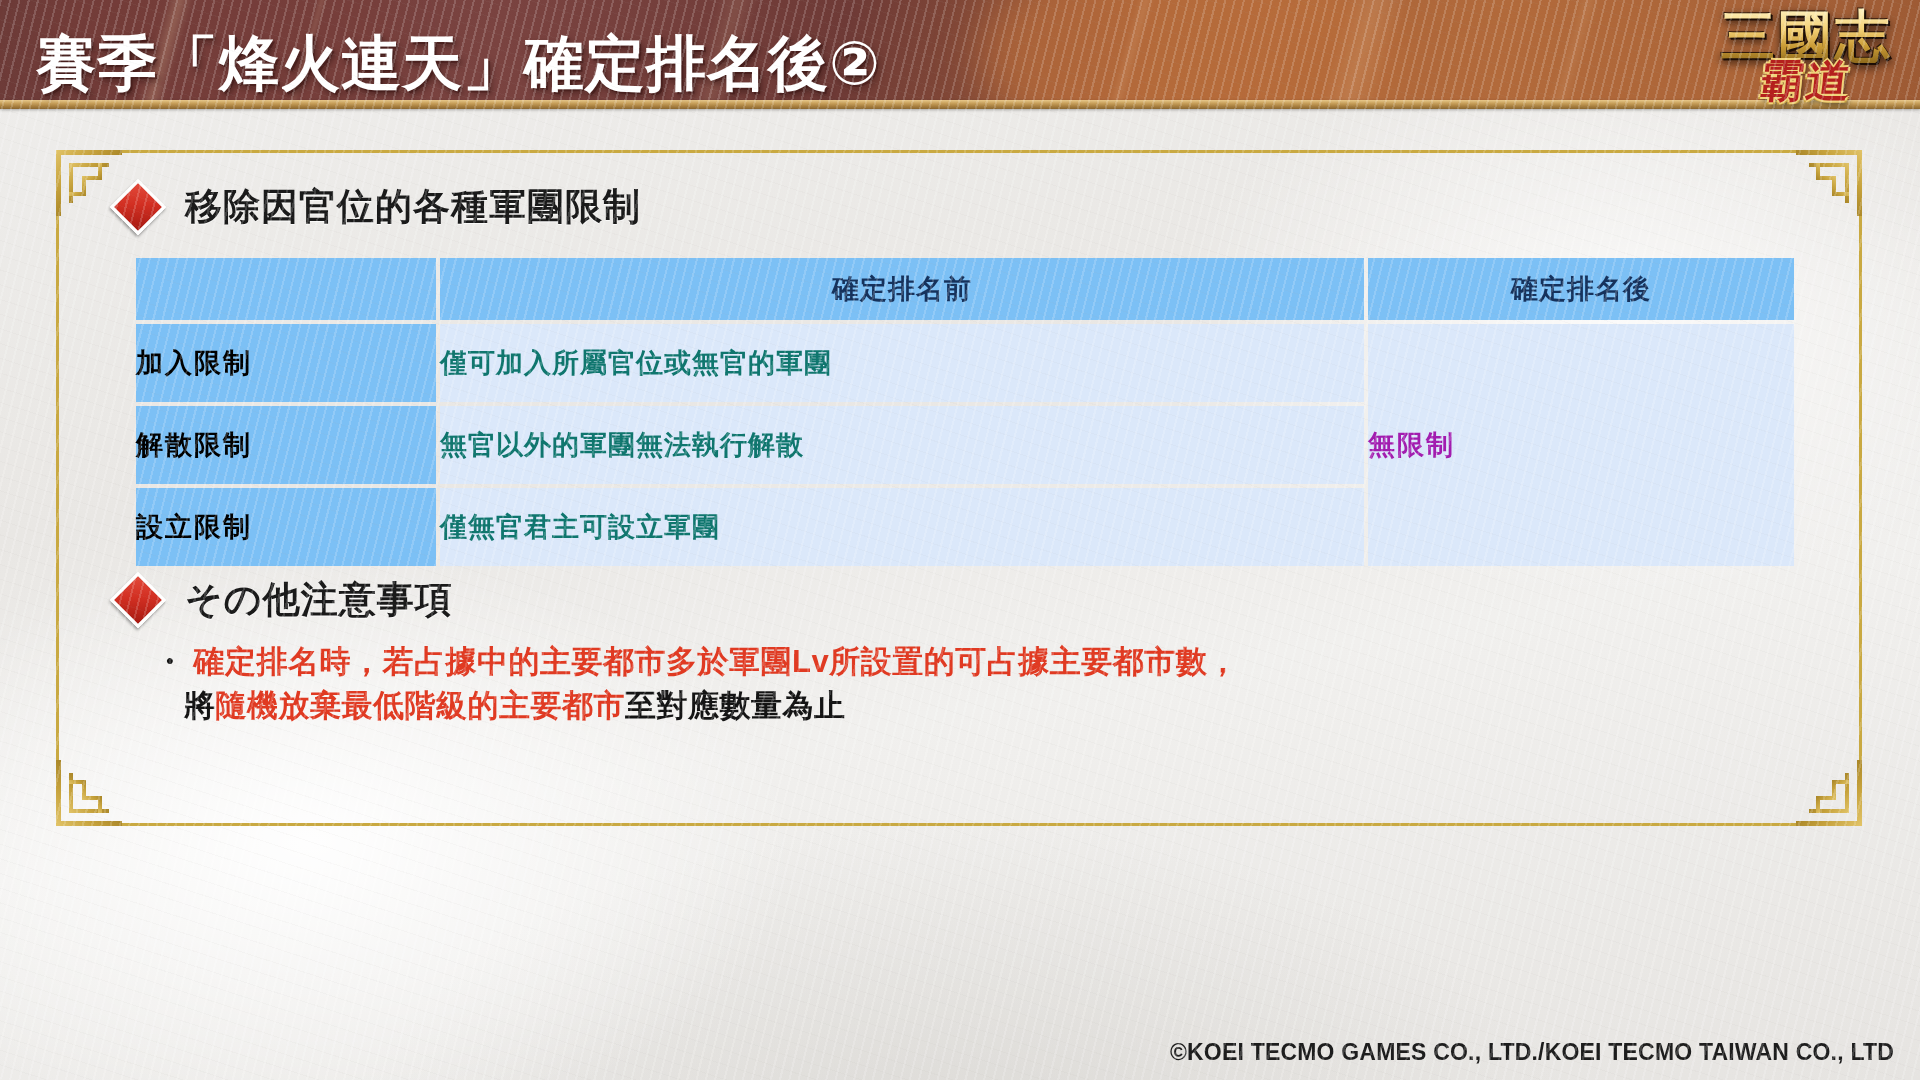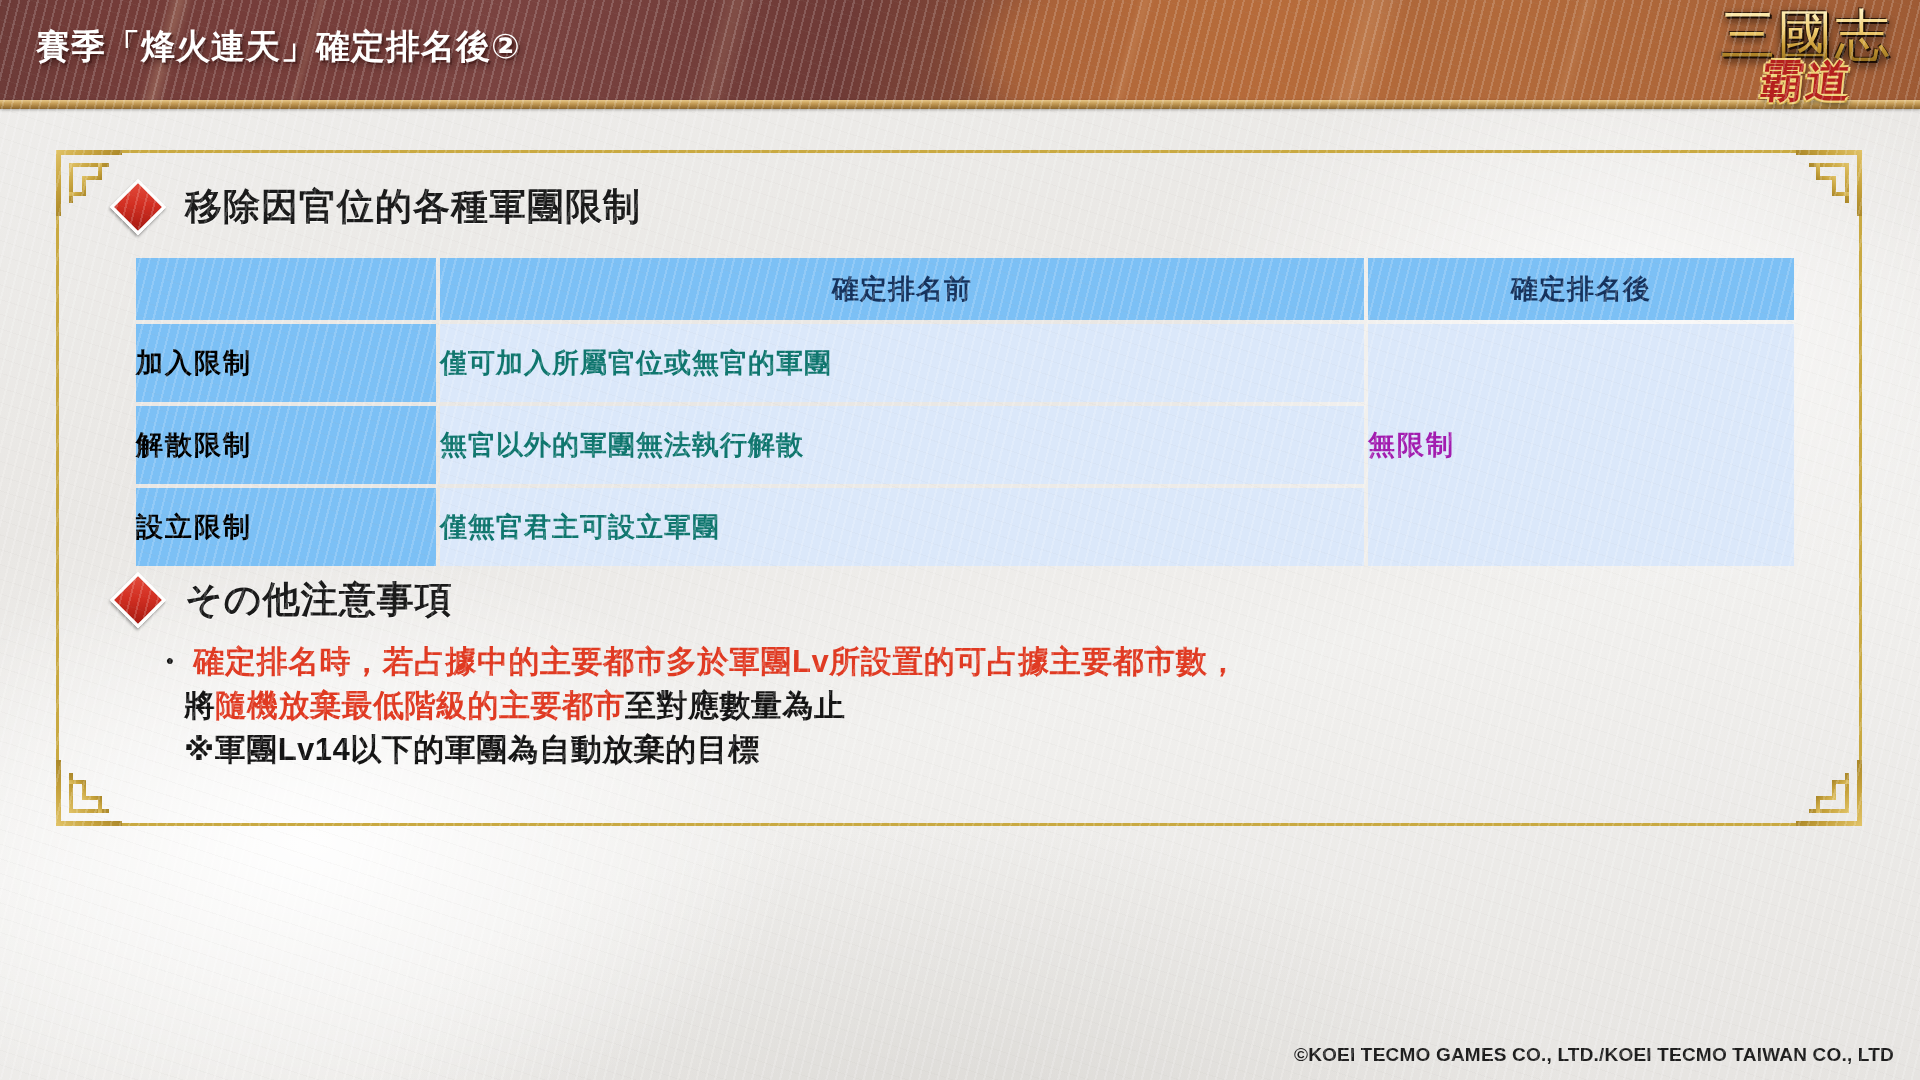--- a/index.html
+++ b/index.html
@@ -75,21 +75,21 @@
     left: 0; top: 100px;
     width: 1920px; height: 9px;
     background: linear-gradient(180deg, #e8c98b 0%, #c9a15c 35%, #a87f3f 70%, #8a6630 100%);
     box-shadow: 0 1px 3px rgba(0,0,0,0.30);
   }
 
   #slide-title {
     position: absolute;
     left: 36px;
     top: 24px;
-    font-size: 34px;
+    font-size: 60px;
     font-weight: 700;
     color: #ffffff;
     letter-spacing: 1px;
     white-space: nowrap;
     text-shadow:
       2px 2px 0 rgba(60,22,20,0.55),
       3px 4px 6px rgba(40,14,12,0.55);
   }
 
   
@@ -99,21 +99,21 @@
     top: 8px;
     width: 176px;
     height: 140px;
     text-align: center;
     line-height: 1;
     user-select: none;
   }
   #logo .logo-main {
     font-family: "DejaVu Serif", "Liberation Serif", serif;
     font-size: 55px;
-    font-weight: 400;
+    font-weight: 700;
     letter-spacing: 2px;
     background: linear-gradient(180deg, #fff2c0 0%, #f2cf74 40%, #c89a35 70%, #8f6a1c 100%);
     -webkit-background-clip: text;
     background-clip: text;
     color: transparent;
     text-shadow: 0 0 0 rgba(0,0,0,0);
     filter: drop-shadow(2px 2px 0 rgba(25,12,4,0.95)) drop-shadow(-1px -1px 0 rgba(25,12,4,0.8)) drop-shadow(0 3px 4px rgba(0,0,0,0.6));
     text-align: center;
   }
   #logo .logo-sub {
@@ -267,21 +267,21 @@
     margin-right: 8px;
   }
   .red { color: #e03a22; }
   .indent { padding-left: 30px; }
 
   
   #copyright {
     position: absolute;
     right: 26px;
     bottom: 14px;
-    font-size: 19px;
+    font-size: 23px;
     font-weight: 600;
     color: #1d1d1d;
     letter-spacing: 0.2px;
     white-space: nowrap;
   }
 </style>
 </head>
 <body>
 
 <div id="slide">
@@ -391,22 +391,19 @@
       <div class="section-title">その他注意事項</div>
     </div>
 
     <div id="notes">
       <div class="note-line">
         <span class="bullet">・</span><span class="red">確定排名時，若占據中的主要都市多於軍團Lv所設置的可占據主要都市數，</span>
       </div>
       <div class="note-line indent">
         <span>將</span><span class="red">隨機放棄最低階級的主要都市</span><span>至對應數量為止</span>
       </div>
-      <div class="note-line indent">
-        <span>※軍團Lv14以下的軍團為自動放棄的目標</span>
-      </div>
     </div>
 
   </div>
 
   <div id="copyright">©KOEI TECMO GAMES CO., LTD./KOEI TECMO TAIWAN CO., LTD</div>
 
 </div>
 
 </body></html>

